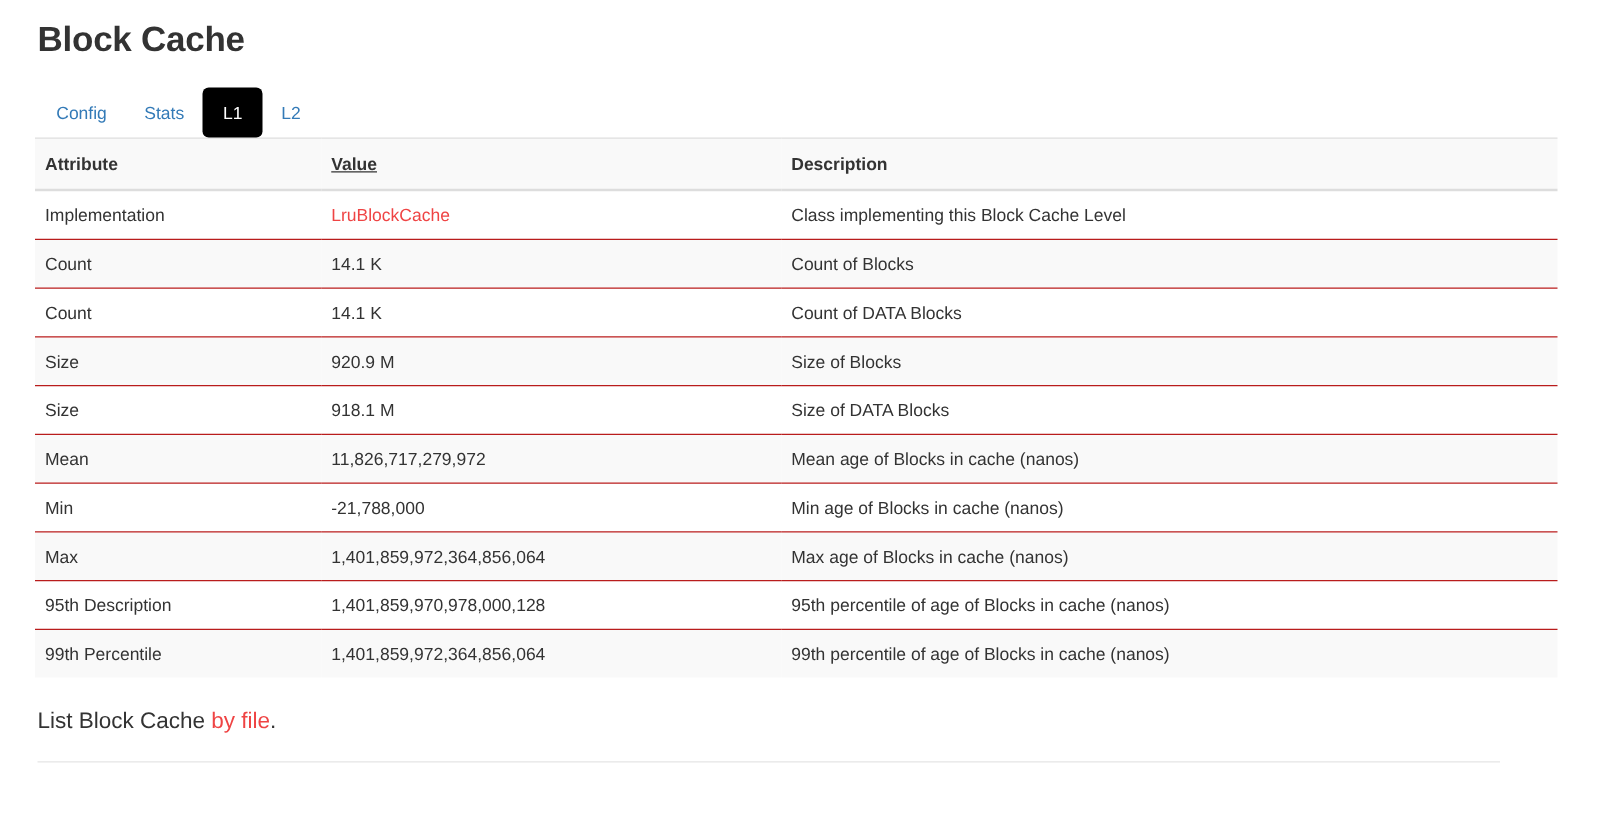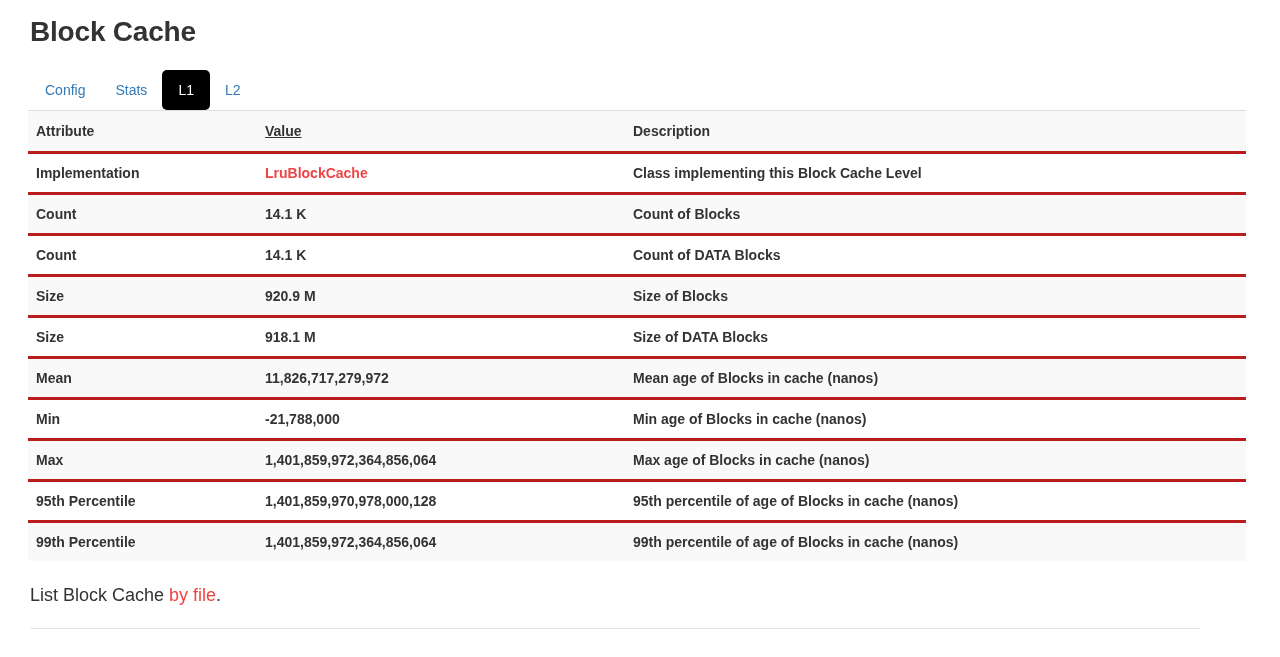--- a/index.html
+++ b/index.html
@@ -67,25 +67,24 @@
     width: 1170px;
     border-collapse: collapse;
     table-layout: fixed;
     font-size: 14px;
   }
   table.data-table th,
   table.data-table td {
     text-align: left;
     vertical-align: middle;
     padding: 9px 8px 9px 8px;
-    border-top: 3px solid #b91c1c;
+    border-top: 1px solid #b91c1c;
     line-height: 1.428571429;
     overflow: hidden;
     white-space: nowrap;
-    font-weight: bold;
   }
   table.data-table thead th {
     font-weight: bold;
     color: #333333;
     border-bottom: 2px solid #dddddd;
     border-top: 1px solid #dddddd;
     background: #f9f9f9;
     padding-top: 10px;
     padding-bottom: 10px;
   }
@@ -195,21 +194,21 @@
           <td class="cell-desc">Min age of Blocks in cache (nanos)</td>
         </tr>
 
         <tr>
           <td class="cell-attr">Max</td>
           <td class="cell-value">1,401,859,972,364,856,064</td>
           <td class="cell-desc">Max age of Blocks in cache (nanos)</td>
         </tr>
 
         <tr>
-          <td class="cell-attr">95th Percentile</td>
+          <td class="cell-attr">95th Description</td>
           <td class="cell-value">1,401,859,970,978,000,128</td>
           <td class="cell-desc">95th percentile of age of Blocks in cache (nanos)</td>
         </tr>
 
         <tr>
           <td class="cell-attr">99th Percentile</td>
           <td class="cell-value">1,401,859,972,364,856,064</td>
           <td class="cell-desc">99th percentile of age of Blocks in cache (nanos)</td>
         </tr>
 

